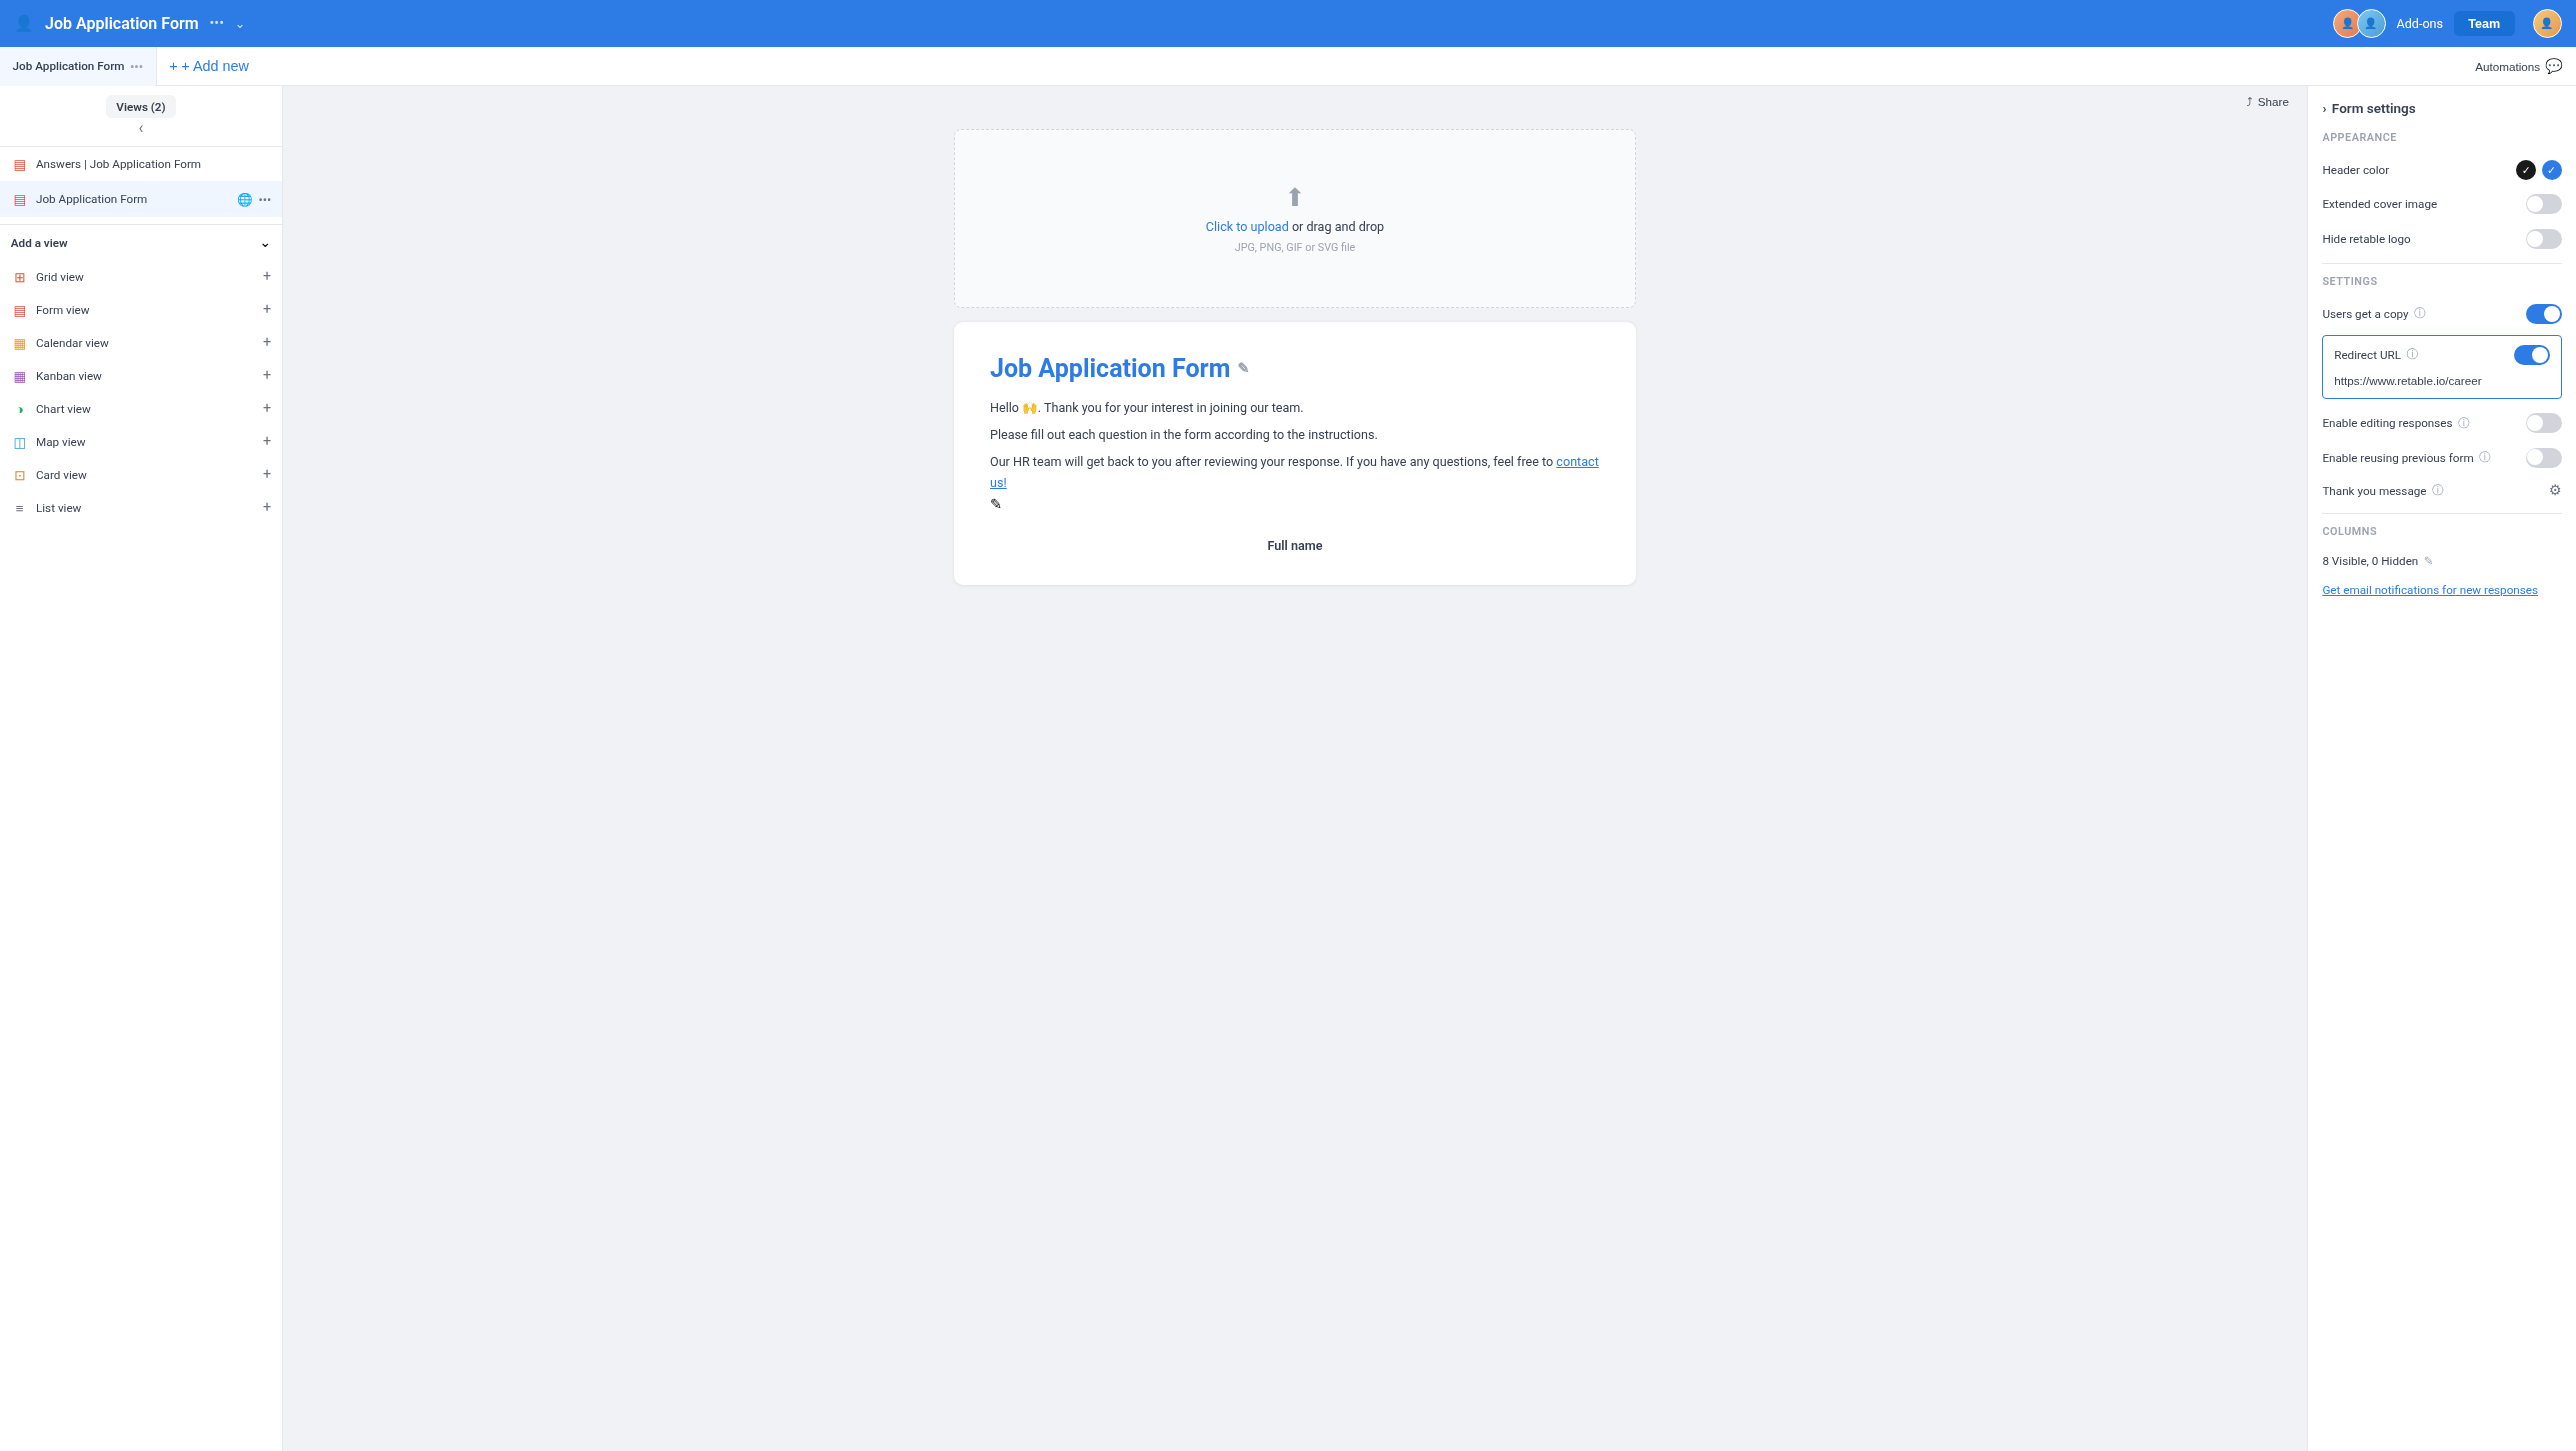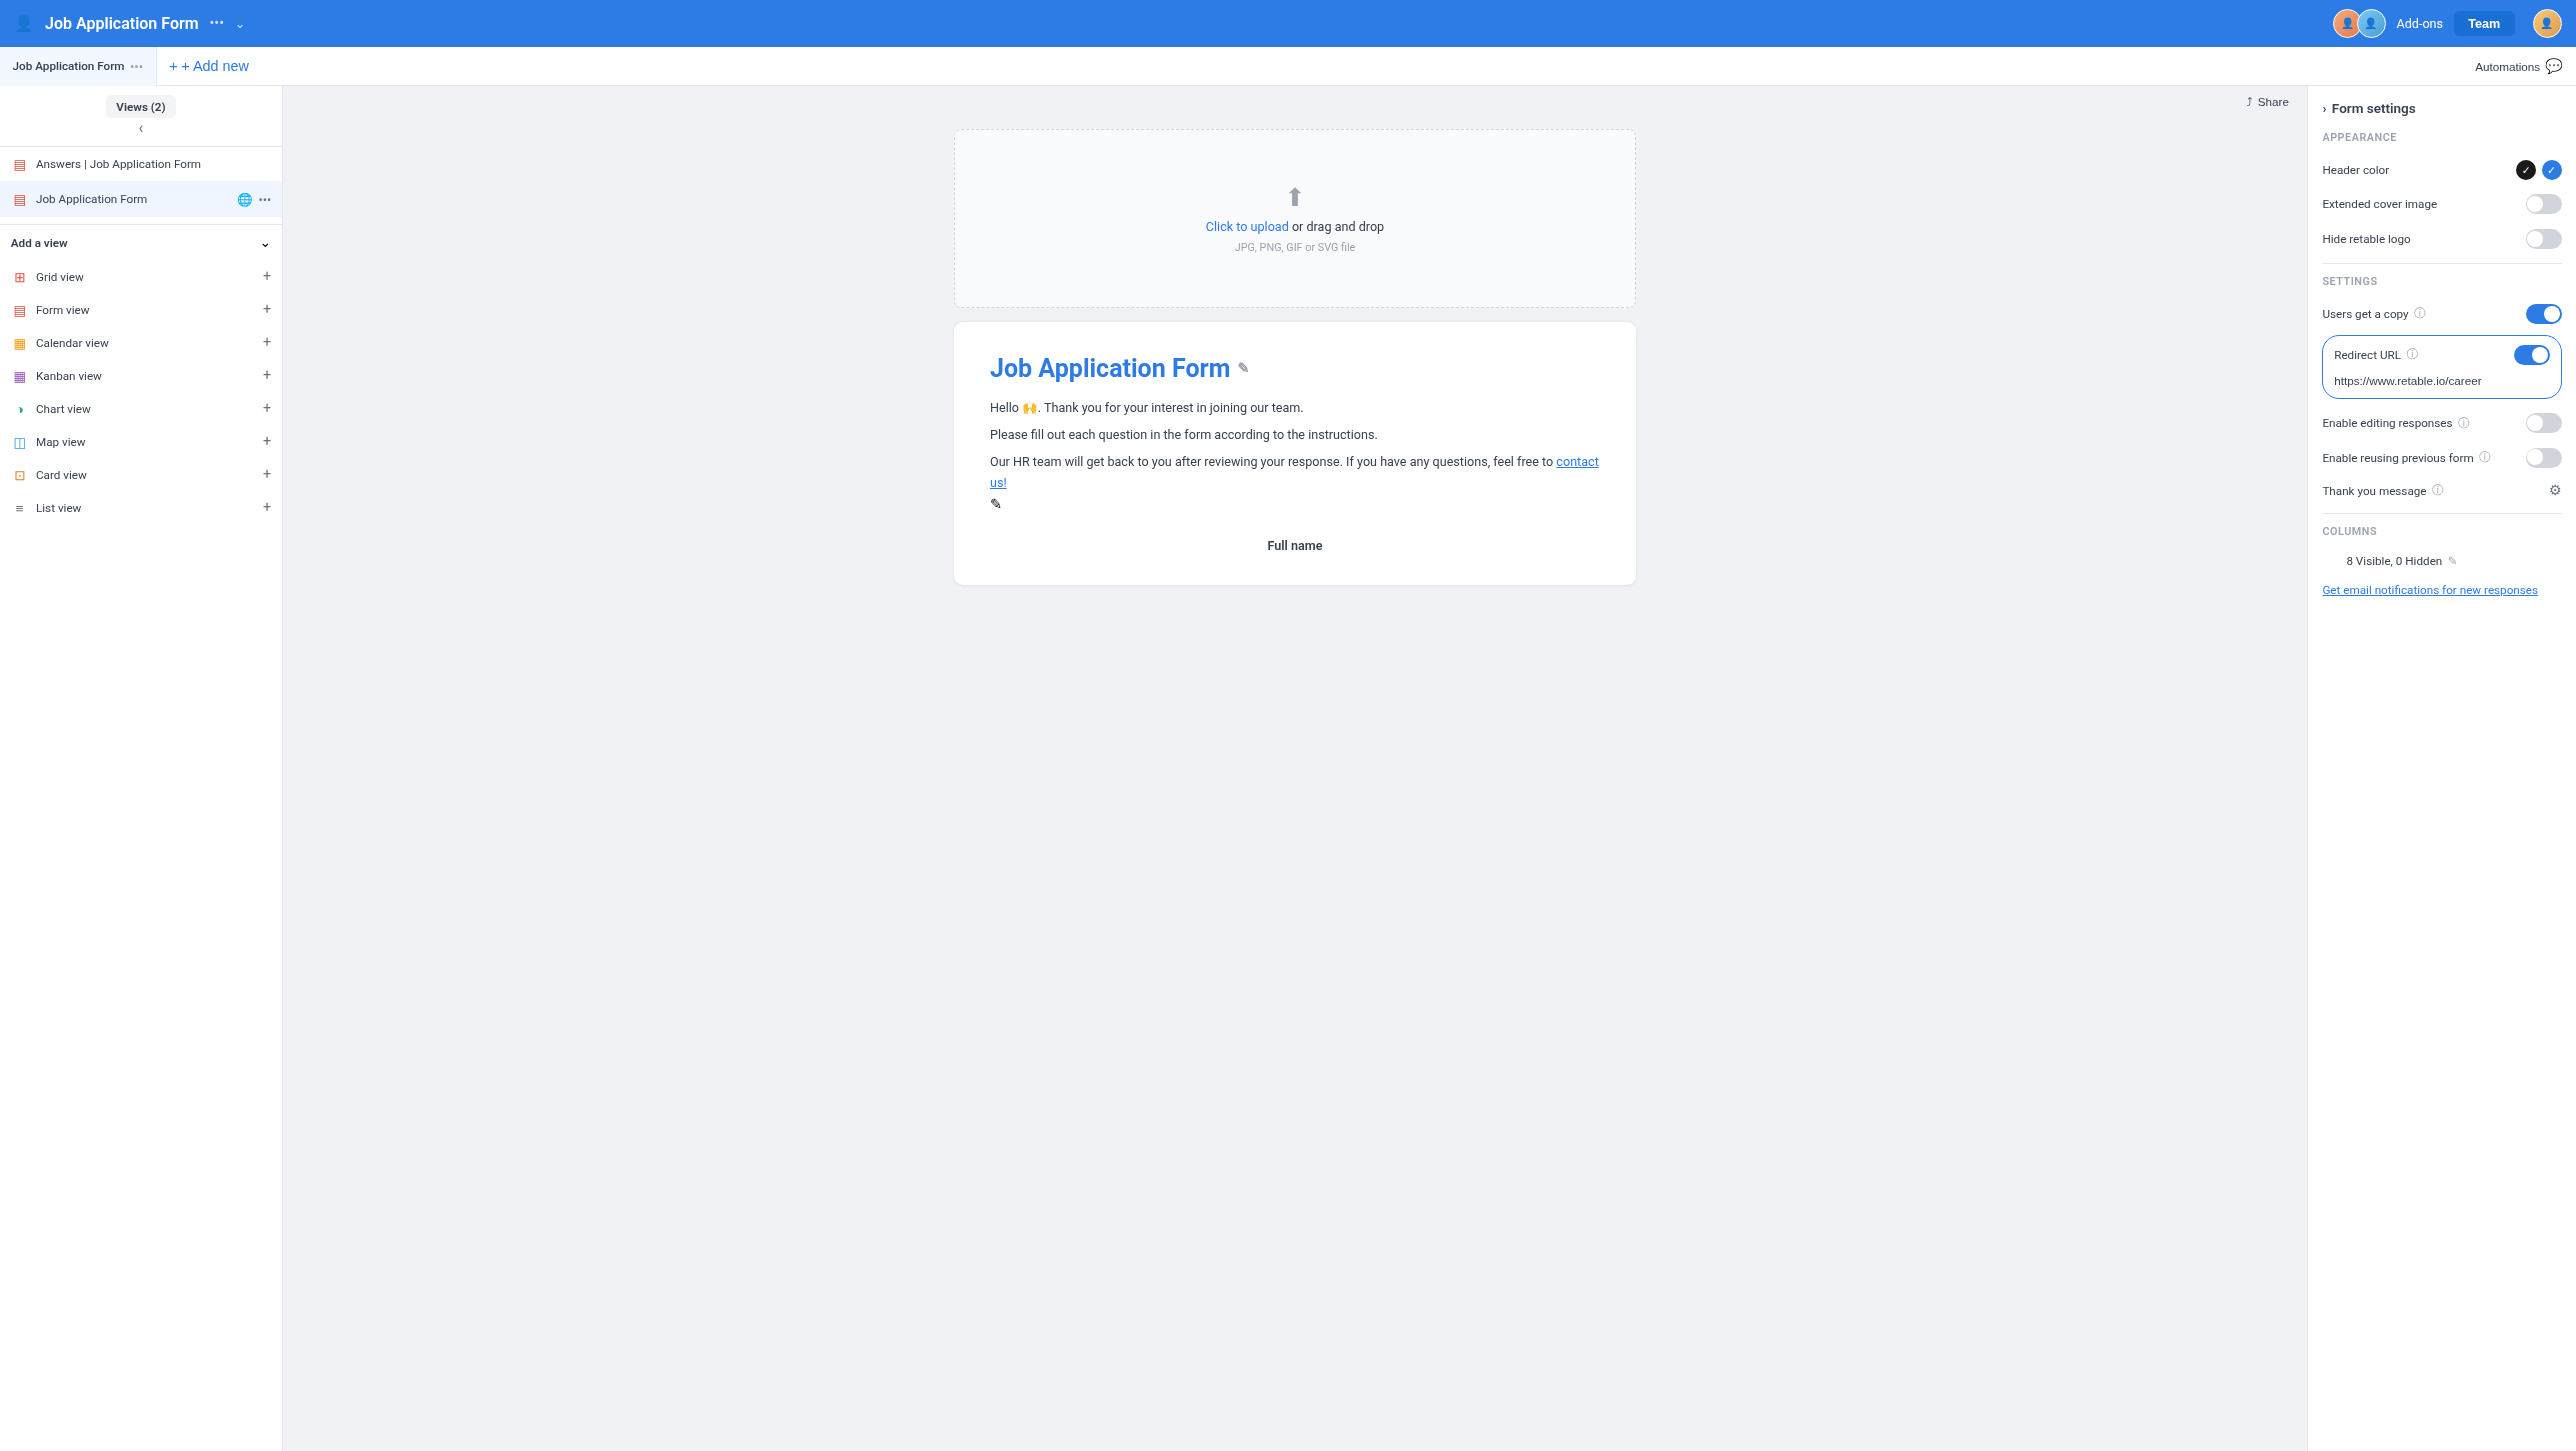--- a/index.html
+++ b/index.html
@@ -338,21 +338,21 @@
       top: 50%;
       left: 50%;
       transform: translate(-50%, -50%);
       font-size: 10.8px;
       color: white;
     }
 
     
     .redirect-section {
       border: 1.8px solid #2d7be5;
-      border-radius: 17px;
+      border-radius: 4px;
       padding: 9px 10.8px;
       margin: 3.6px 0 7.2px 0;
     }
     .redirect-row {
       display: flex;
       align-items: center;
       justify-content: space-between;
       margin-bottom: 7.2px;
     }
     .redirect-input {
@@ -364,21 +364,20 @@
       background: transparent;
       padding: 0;
     }
 
     
     .columns-row {
       display: flex;
       align-items: center;
       justify-content: space-between;
       padding: 7.2px 0;
-      margin-left: 24px;
     }
     .columns-info {
       display: flex;
       align-items: center;
       gap: 5.4px;
       font-size: 11.7px;
       color: #374151;
     }
     .edit-pencil { font-size: 11.7px; color: #9ca3af; cursor: pointer; }
 

